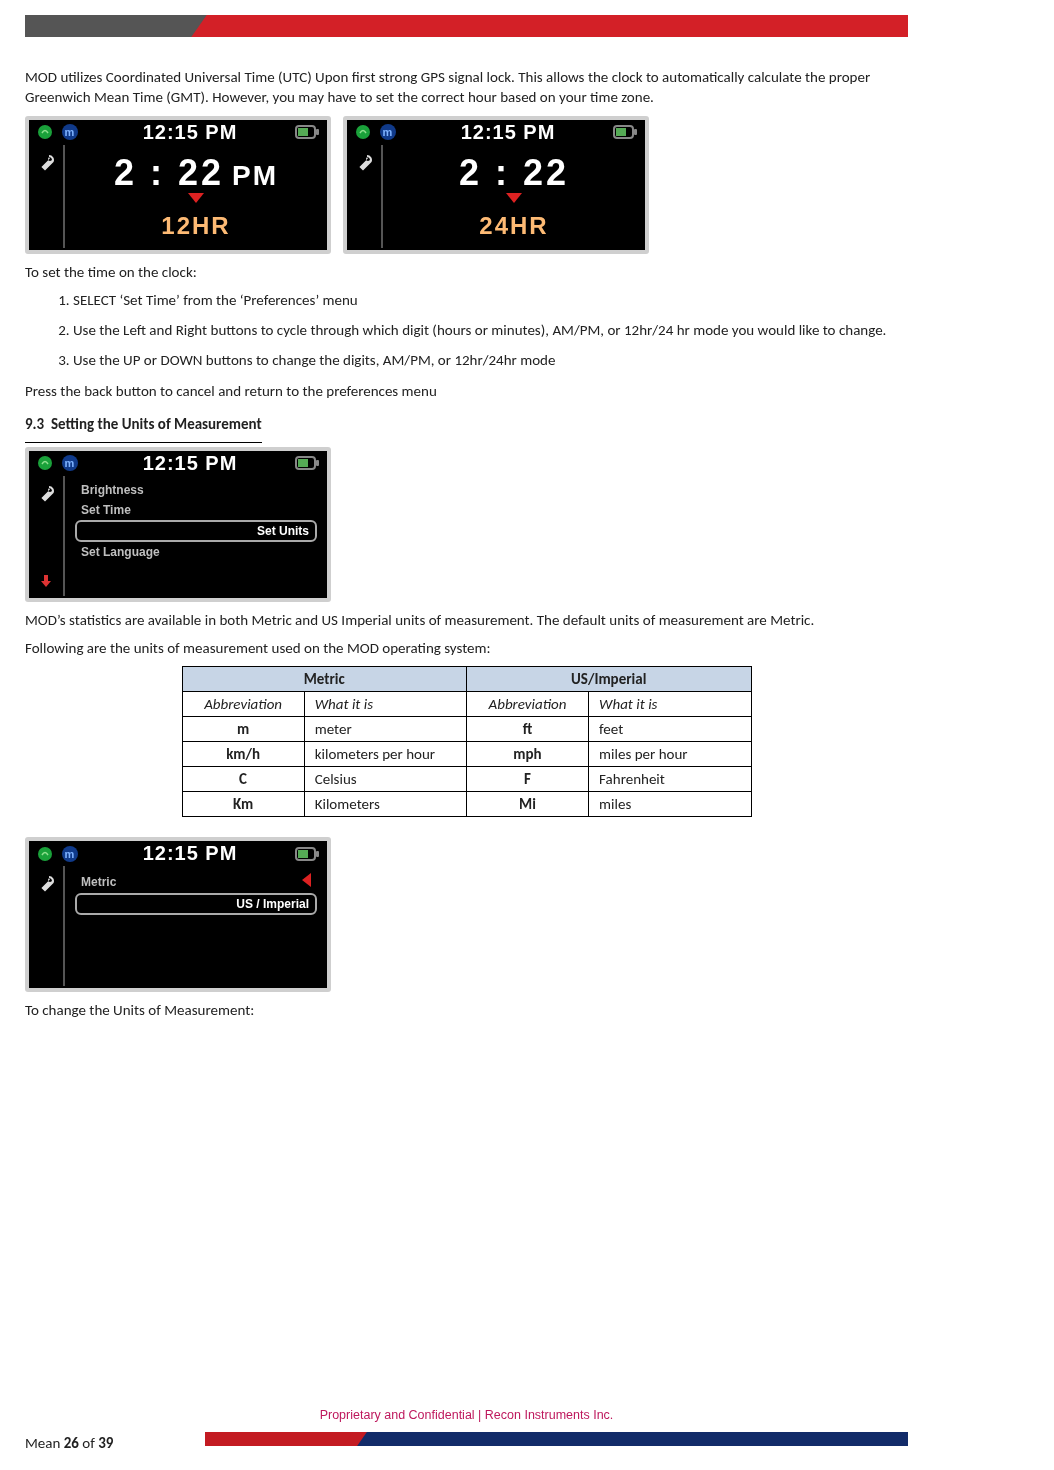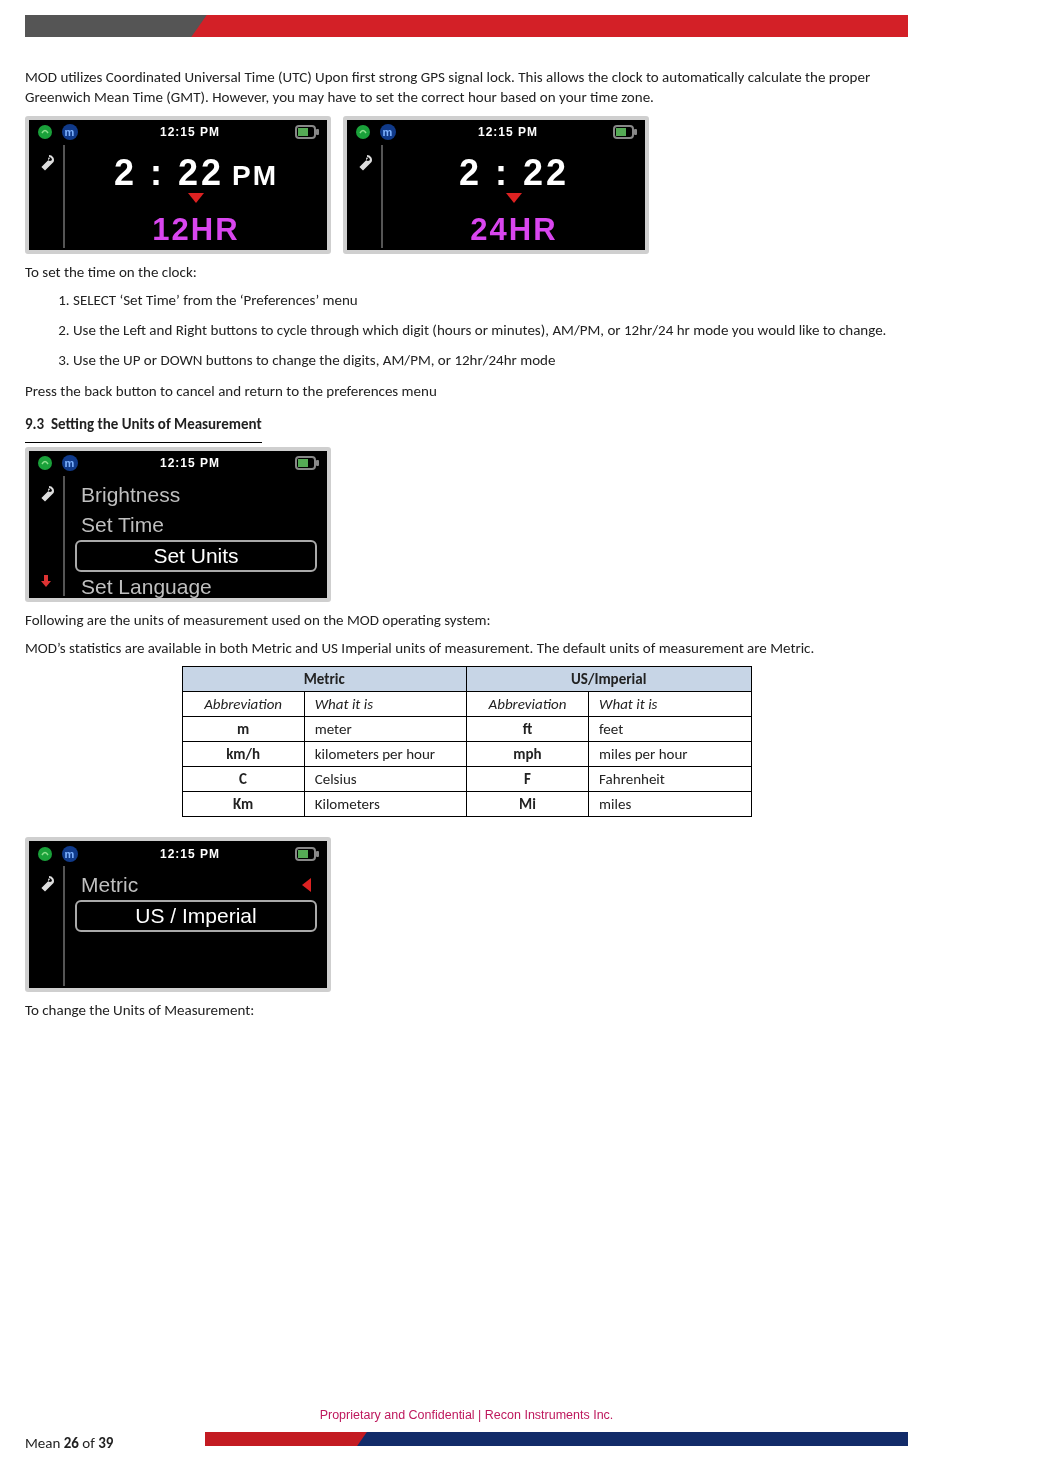--- a/index.html
+++ b/index.html
@@ -72,21 +72,21 @@
     font-weight:bold;
     letter-spacing:1px;
   }
   .blue-orb {
     width:16px; height:16px;
     margin-right:4px;
     display:inline-block;
   }
   .blue-orb svg, .wrench svg, .arrow-down svg, .left-nav svg, .battery svg, .m-orb svg { display:block; }
   .m-orb { width:18px; height:18px; margin-left:4px; margin-right:6px;}
-  .dev-top .time { flex:1; text-align:center; font-family:"Arial Black", Arial, sans-serif; font-size:12px;}
+  .dev-top .time { flex:1; text-align:center; font-family:"Arial Black", Arial, sans-serif; font-size:20px;}
   .battery { width:24px; height:14px; }
   .wrench { width:20px; height:20px; }
   .arrow-down { width:14px; height:14px; }
 
   .dev-body { display:flex; }
   .dev-rail {
     width:34px;
     display:flex;
     flex-direction:column;
     align-items:center;
@@ -109,40 +109,40 @@
     padding:6px 0 0 0;
   }
   .clock-big .pm { font-size:28px; letter-spacing:2px; margin-left:8px; }
   .red-tri-down { text-align:center; margin-top:-2px; }
   .red-tri-down svg { display:inline-block; }
   .mode {
     text-align:center;
     font-family:"Arial Narrow","Arial Black",Arial,sans-serif;
     font-weight:900;
     letter-spacing:2px;
-    font-size:31px;
-    color:#d946ef;
+    font-size:24px;
+    color:#fdba74;
     margin-top:6px;
   }
 
   .menu-item {
     font-family: Arial, sans-serif;
-    font-weight:normal;
+    font-weight:bold;
     color:#bfbfbf;
-    font-size:21px;
+    font-size:12px;
     padding:3px 6px;
   }
   .menu-item.sel {
     color:#fff;
     border:2px solid #aaa;
     border-radius:6px;
     padding:2px 6px;
     display:flex;
     align-items:center;
-    justify-content:center;
+    justify-content:flex-end;
   }
 
   .section-h {
     font-weight:bold;
     margin:14px 0 4px 0;
   }
   .underline-wrap { display:inline-block; border-bottom:1.5px solid #000; padding-bottom:9px;}
 
   
   table.units {
@@ -363,22 +363,22 @@
         <div class="menu-item">Brightness</div>
         <div class="menu-item">Set Time</div>
         <div class="menu-item sel">
           <span>Set Units</span>
         </div>
         <div class="menu-item">Set Language</div>
       </div>
     </div>
   </div>
 
+  <p>MOD’s statistics are available in both Metric and US Imperial units of measurement. The default units of measurement are Metric.</p>
   <p>Following are the units of measurement used on the MOD operating system:</p>
-  <p>MOD’s statistics are available in both Metric and US Imperial units of measurement. The default units of measurement are Metric.</p>
 
   <table class="units">
     <tbody>
         <tr>
       <th colspan="2">Metric</th>
       <th colspan="2">US/Imperial</th>
     </tr>
     <tr>
       <td class="it abbr" style="font-weight:normal;">Abbreviation</td>
       <td class="it what">What it is</td>

